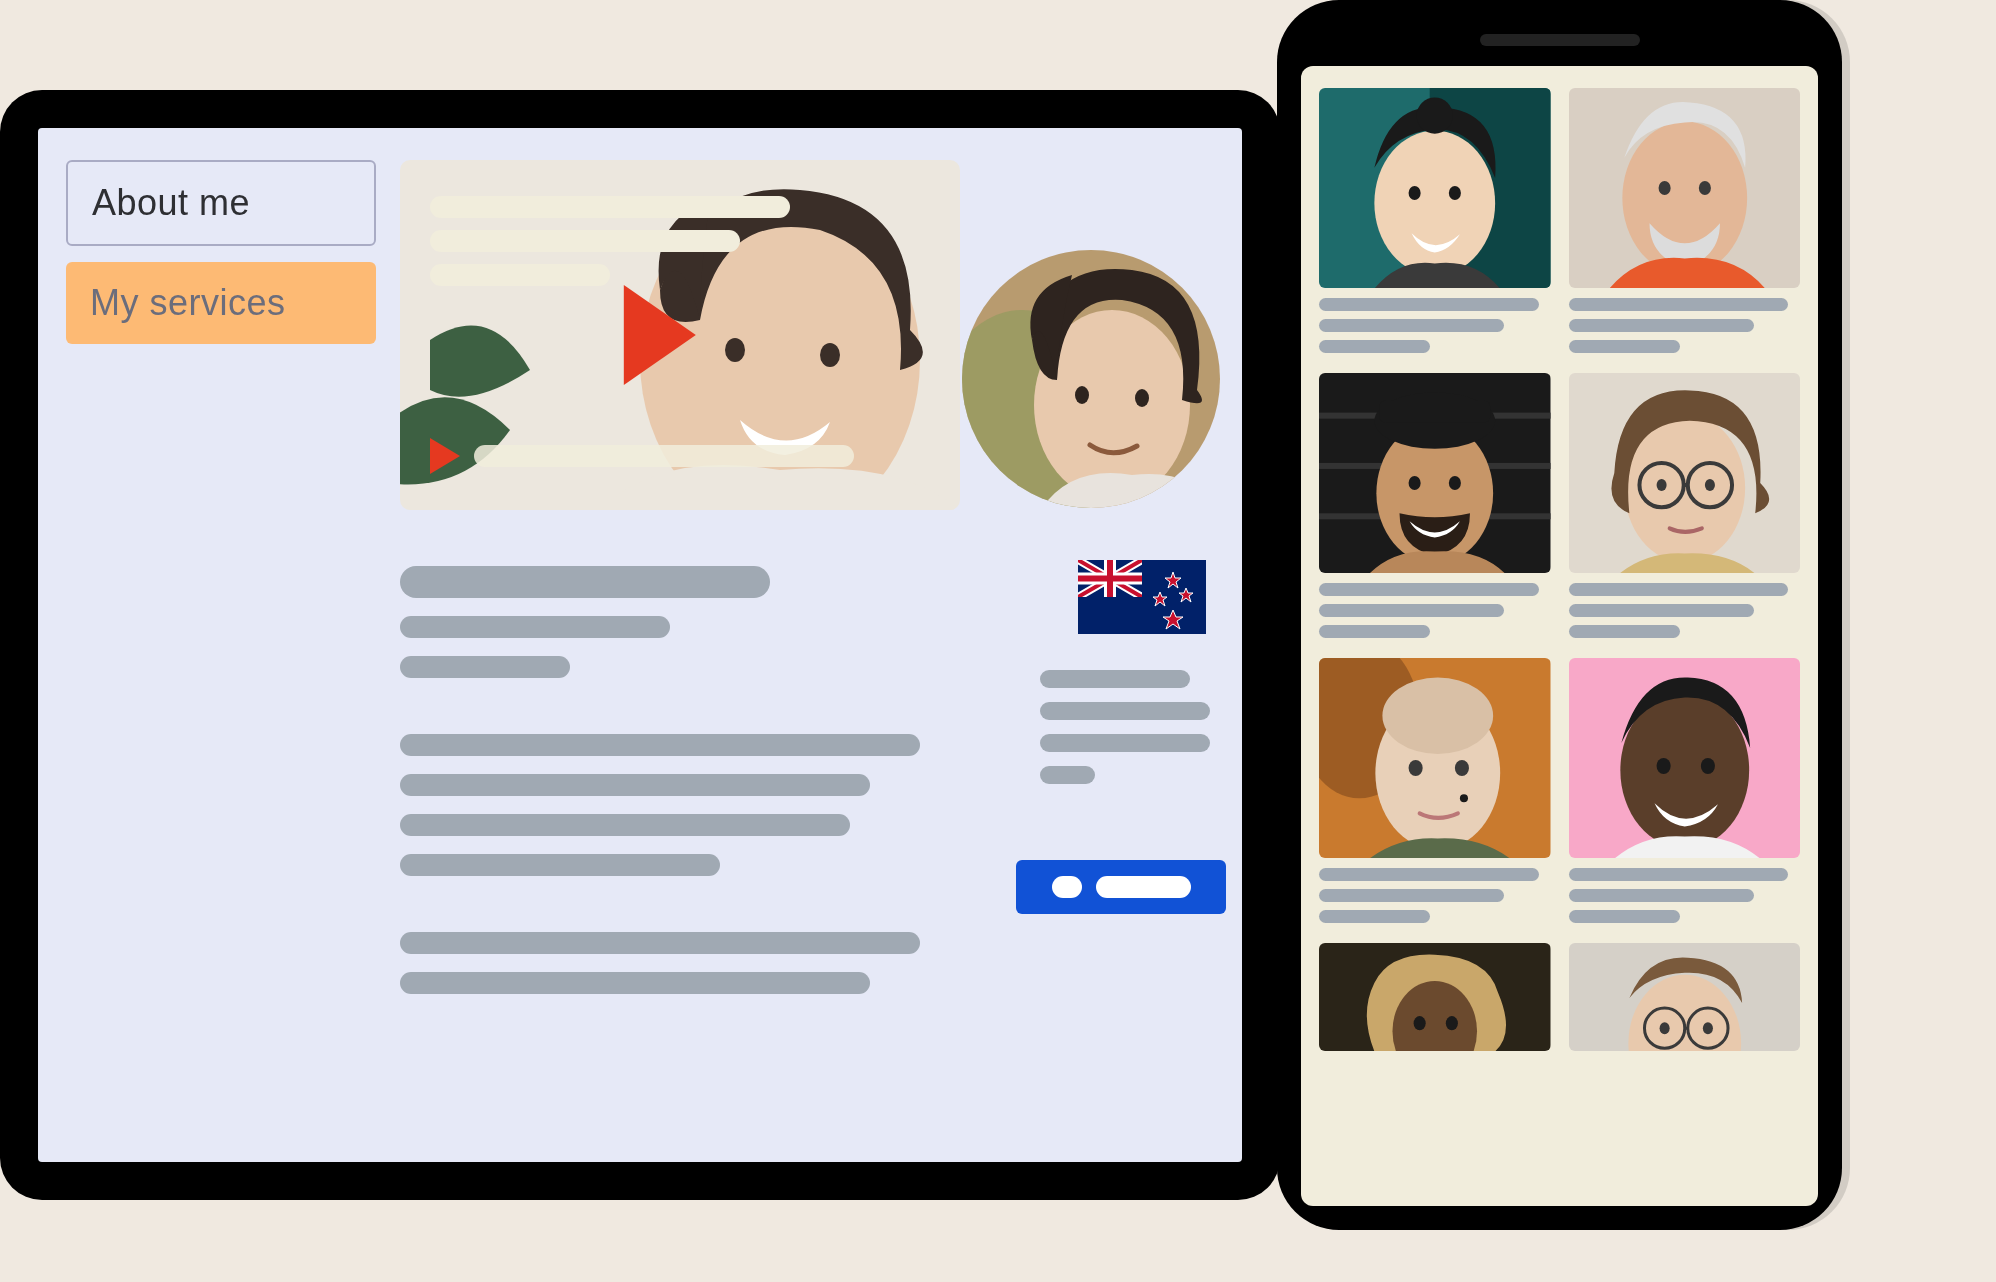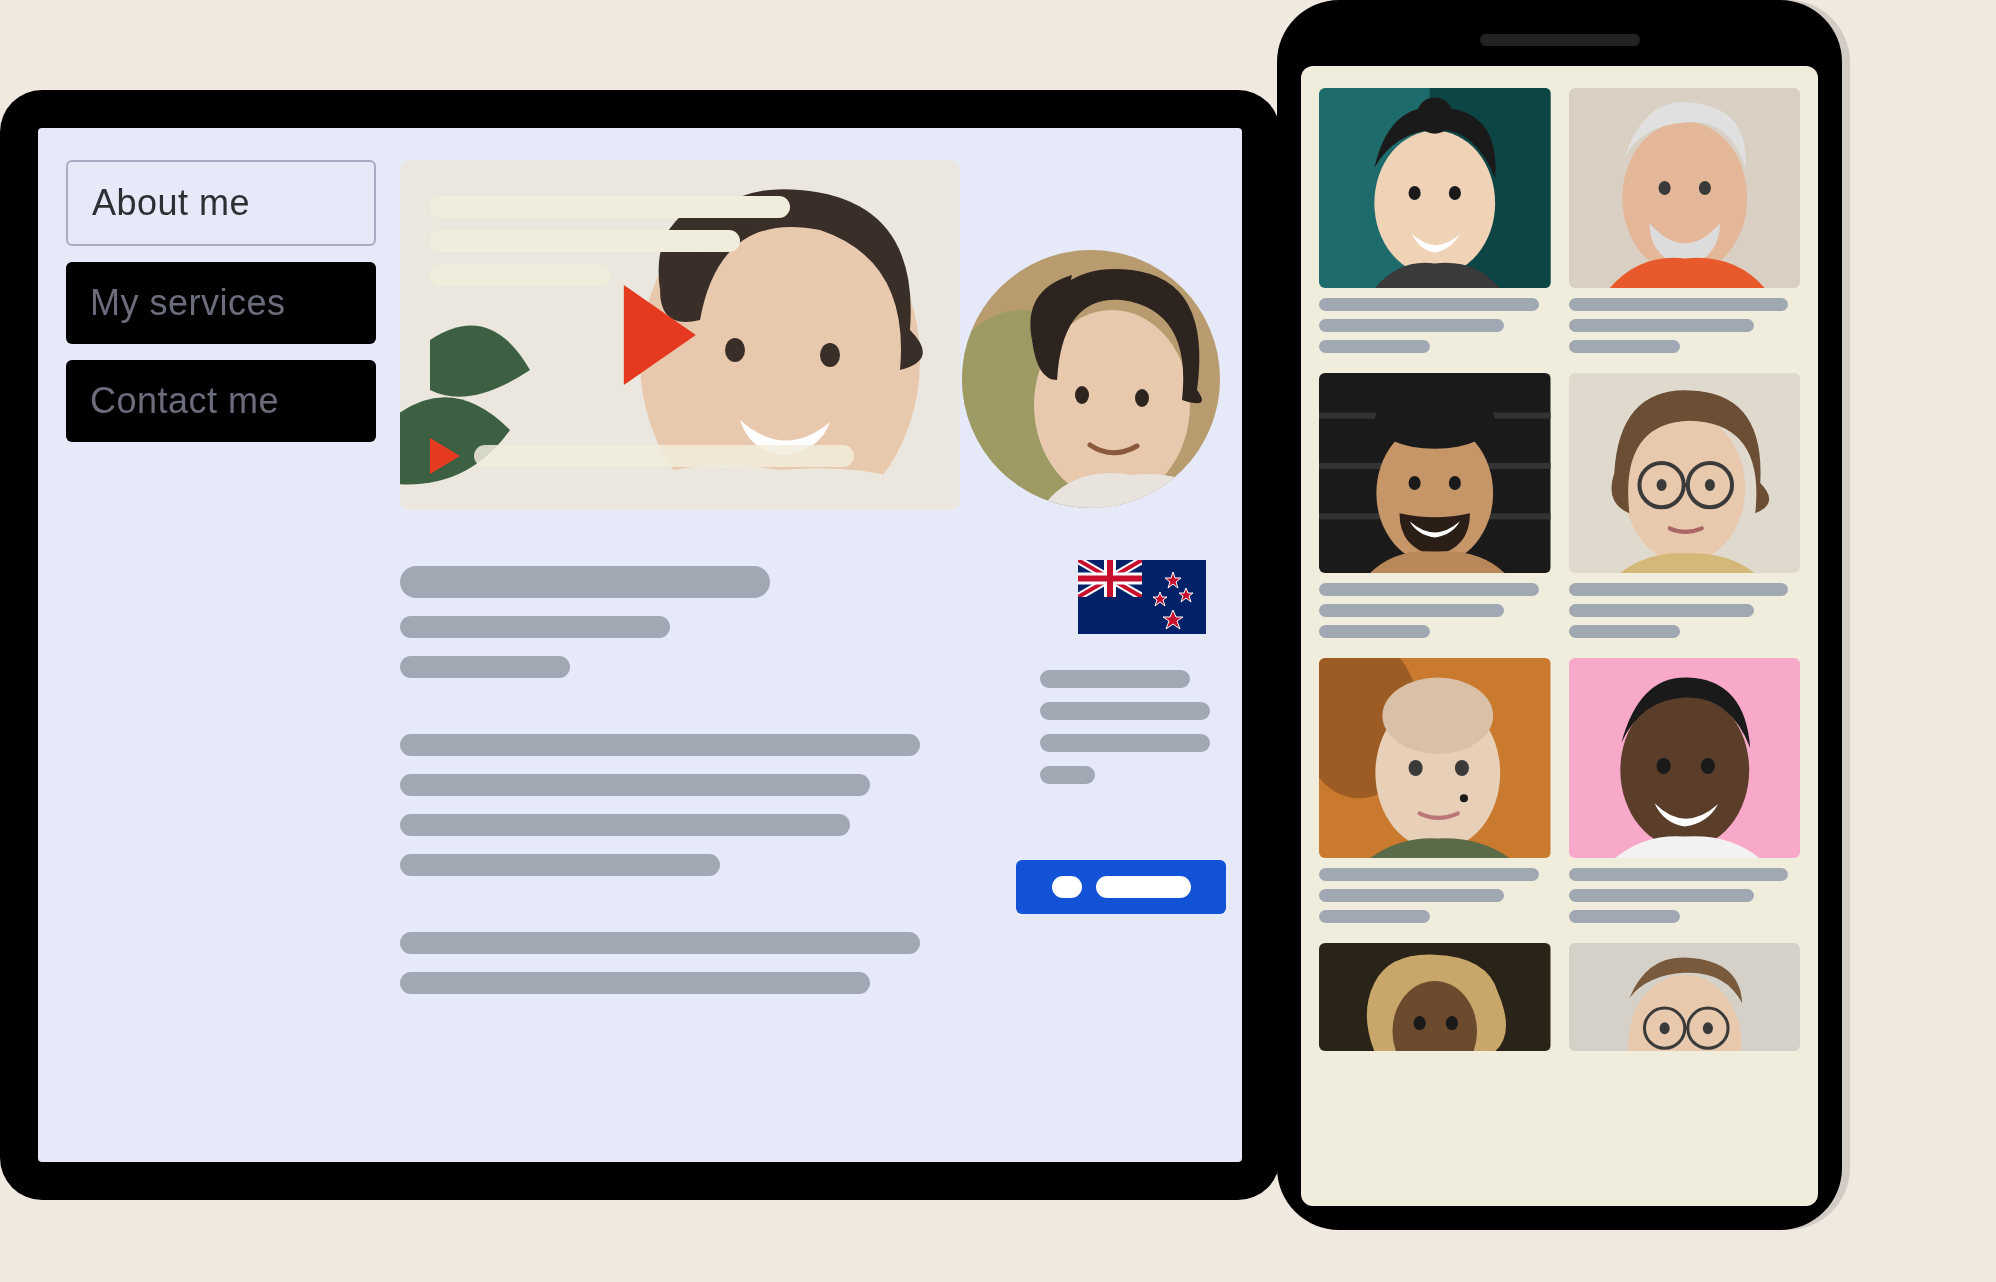--- a/index.html
+++ b/index.html
@@ -29,21 +29,21 @@
   background: #e6e9f7;
   border-radius: 4px;
   padding: 32px 28px;
   display: flex;
   gap: 24px;
 }
 
 
 .nav-col { width: 310px; display: flex; flex-direction: column; gap: 16px; }
 .nav-tab {
-  background: #000000;
+  background: #fdba74;
   border-radius: 6px;
   padding: 20px 24px;
   font-size: 36px;
   font-weight: 500;
   color: #6b6d7c;
   letter-spacing: 0.5px;
 }
 .nav-tab.active {
   background: #e6e9f7;
   border: 2px solid #a9abc4;
@@ -189,21 +189,20 @@
 </style>
 </head>
 <body>
 
 <div class="tablet">
   <div class="tablet-screen">
 
     <div class="nav-col">
       <div class="nav-tab active">About me</div>
       <div class="nav-tab">My services</div>
-      <div class="nav-tab">Contact me</div>
     </div>
 
     <div class="content-col">
       <div class="video-hero">
         <div class="video-bg">
           <svg width="100%" height="100%" viewBox="0 0 560 350" preserveAspectRatio="xMidYMid slice">
             <rect width="560" height="350" fill="#ece7de"></rect>
             <path d="M-30 280 Q40 200 110 270 Q60 340 -30 320 Z" fill="#3d6042"></path>
             <path d="M30 180 Q90 140 130 210 Q70 250 30 230 Z" fill="#3d6042"></path>
             <ellipse cx="380" cy="200" rx="140" ry="170" fill="#e8c9ad"></ellipse>

